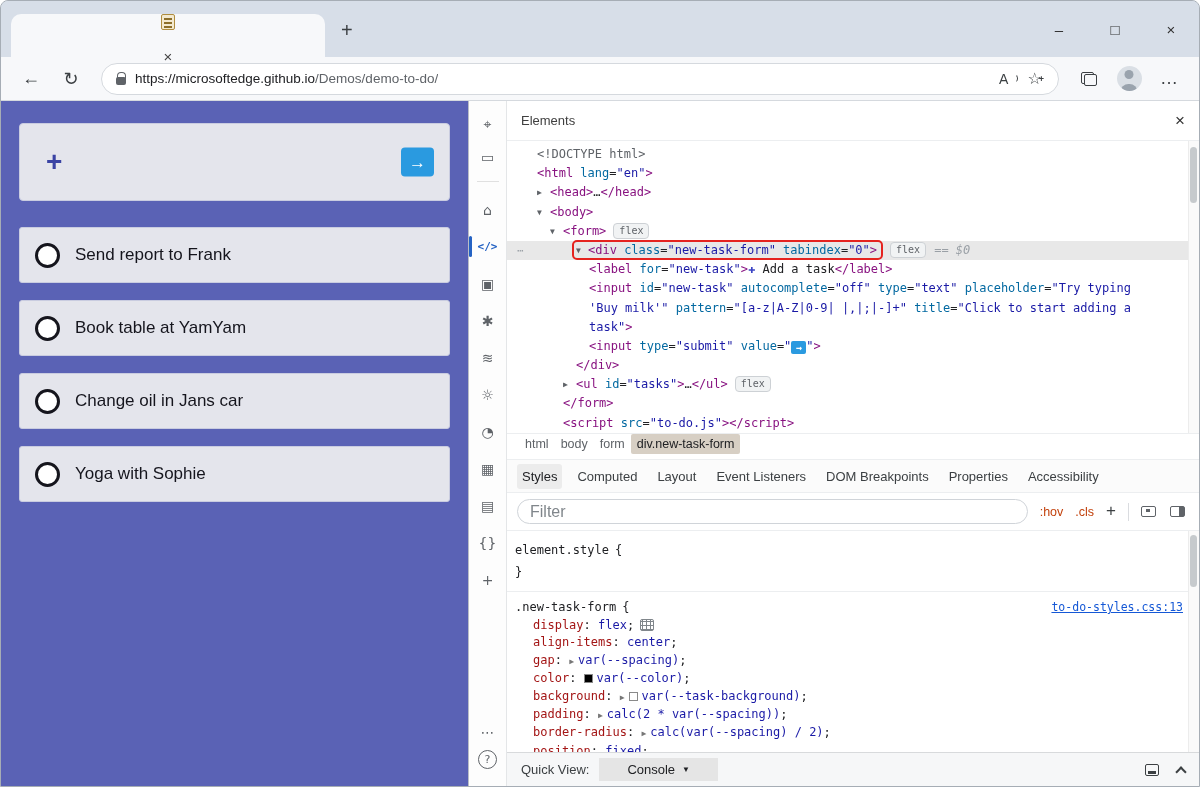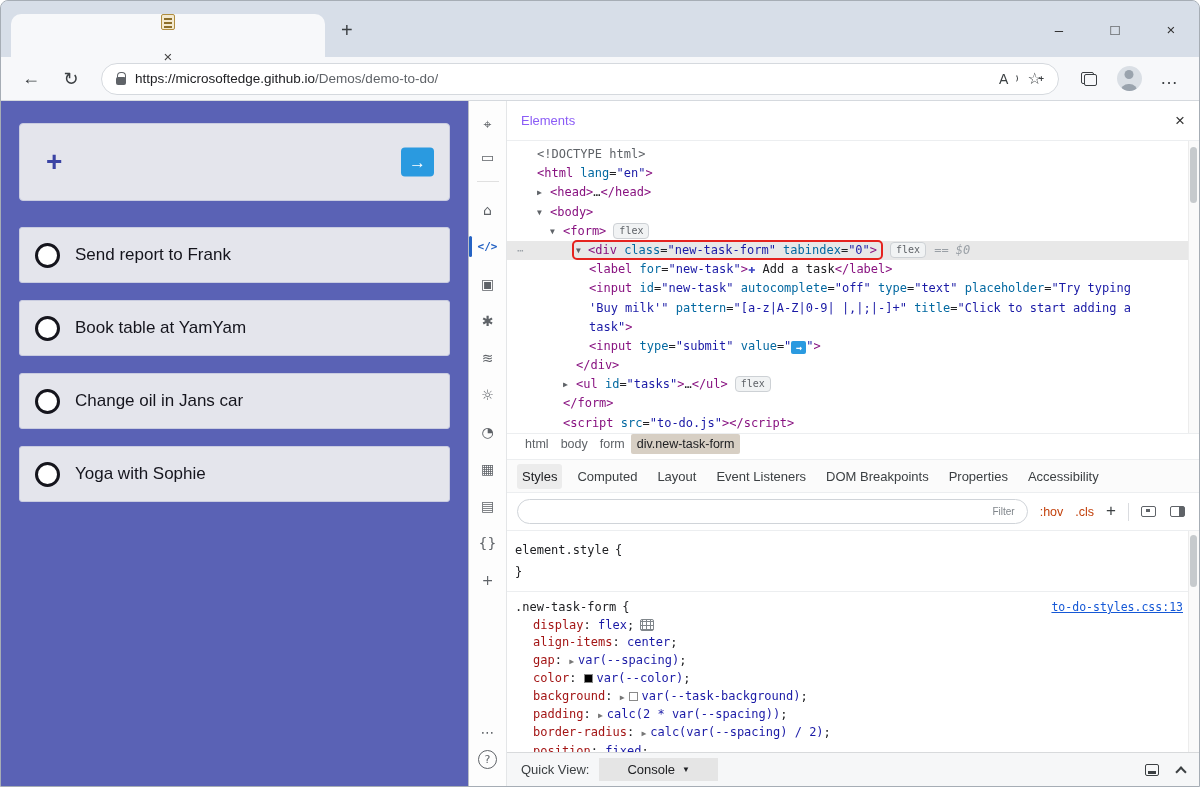--- a/index.html
+++ b/index.html
@@ -75,21 +75,21 @@
   .ab-icon.tool { margin-bottom:10px; }
   .ab-icon.active { color:#2563c4; font-weight:bold; font-size:11px; font-family:"DejaVu Sans Mono", monospace; }
   .ab-icon.active::before { content:""; position:absolute; left:-4px; top:3px; bottom:3px; width:3px;
                             background:#2563c4; border-radius:2px; }
   .ab-sep { width:22px; height:1px; background:#e0e0e0; margin:6px 0 14px 0; }
   .ab-spacer { flex:1; }
   .ab-icon.circled { border:1.5px solid #5f6368; border-radius:50%; width:19px; height:19px; font-size:11px; }
 
   .dt-right { flex:1; min-width:0; display:flex; flex-direction:column; }
   .dt-header { height:40px; flex:none; display:flex; align-items:center; padding:0 14px; border-bottom:1px solid #eceef0; }
-  .dt-title { font-size:13px; color:#8b5cf6; }
+  .dt-title { font-size:13px; color:#404040; }
   .dt-close { margin-left:auto; font-size:17px; color:#333; }
 
   
   .dom-tree { height:292px; flex:none; position:relative; padding-top:4px; overflow:hidden;
               font-family:"DejaVu Sans Mono", monospace; font-size:12px; }
   .dom-line { line-height:19.2px; height:19.2px; white-space:nowrap; position:relative; color:#202124; }
   .dom-line.selected { background:#e8e8e8; }
   .dom-arrow { display:inline-block; width:13px; margin-left:-13px; font-size:8px; color:#5f6368; text-align:left; vertical-align:1px; }
   .annotation-box { border:2px solid #e5231f; border-radius:5px; padding:1px 4px 1px 2px; margin-left:-4px; }
   .annotation-box .dom-arrow { margin-left:0; width:12px; }
@@ -116,22 +116,22 @@
   .crumb.active { background:#d7cfc4; color:#202124; }
 
   
   .dt-lower { flex:1; min-height:0; display:flex; flex-direction:column; position:relative; }
   .dt-tabs { height:34px; flex:none; display:flex; align-items:center; padding:0 10px; gap:10px;
              border-top:1px solid #eceef0; border-bottom:1px solid #eceef0; font-size:13px; color:#3c4043;
              background:#fbfbfb; overflow:hidden; }
   .dt-tab { padding:5px 5px; white-space:nowrap; }
   .dt-tab.active { background:#ececec; border-radius:3px; color:#202124; }
   .filter-row { height:38px; flex:none; display:flex; align-items:center; padding:0 10px; gap:12px; border-bottom:1px solid #eceef0; }
-  .filter-input { flex:1; height:25px; border:1px solid #d0d4d9; border-radius:13px; padding:0 12px; font-size:10px;
-                  color:#202124; outline:none; font-family:"Liberation Sans", sans-serif; min-width:0;text-align:right; }
+  .filter-input { flex:1; height:25px; border:1px solid #d0d4d9; border-radius:13px; padding:0 12px; font-size:16px;
+                  color:#202124; outline:none; font-family:"Liberation Sans", sans-serif; min-width:0; }
   .filter-input::placeholder { color:#80868b; }
   .toggle-btn { font-size:12.5px; color:#c2410c; white-space:nowrap; }
   .toggle-btn.add { font-size:17px; color:#3c4043; margin-top:-2px; }
   .vdivider { width:1px; height:18px; background:#dadce0; }
   .icon-monitor { width:15px; height:11px; border:1.6px solid #5f6368; border-radius:2px; position:relative; flex:none; margin-right:2px; }
   .icon-monitor::after { content:""; position:absolute; left:4px; top:2px; width:4px; height:3px; background:#5f6368; }
   .icon-sidepanel { width:15px; height:11px; border:1.6px solid #5f6368; border-radius:2px; position:relative; flex:none; margin-right:4px; }
   .icon-sidepanel::after { content:""; position:absolute; right:0; top:0; bottom:0; width:5px; background:#5f6368; }
 
   

